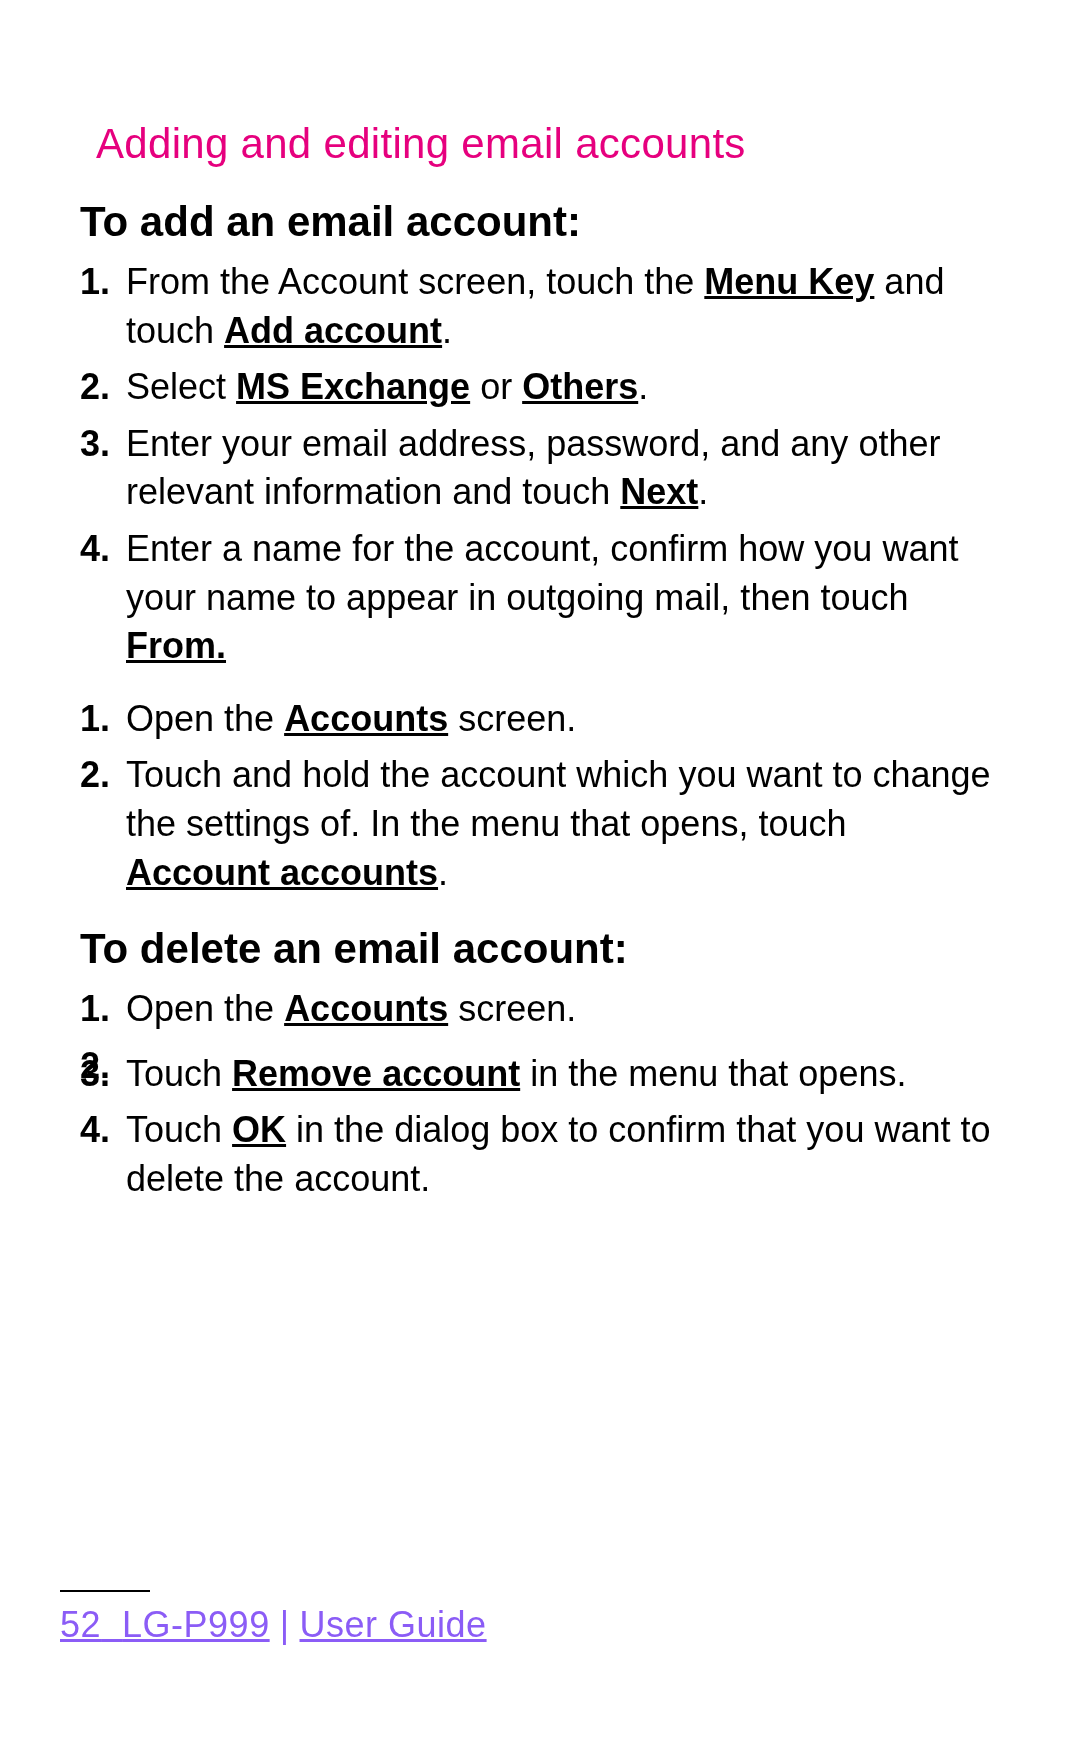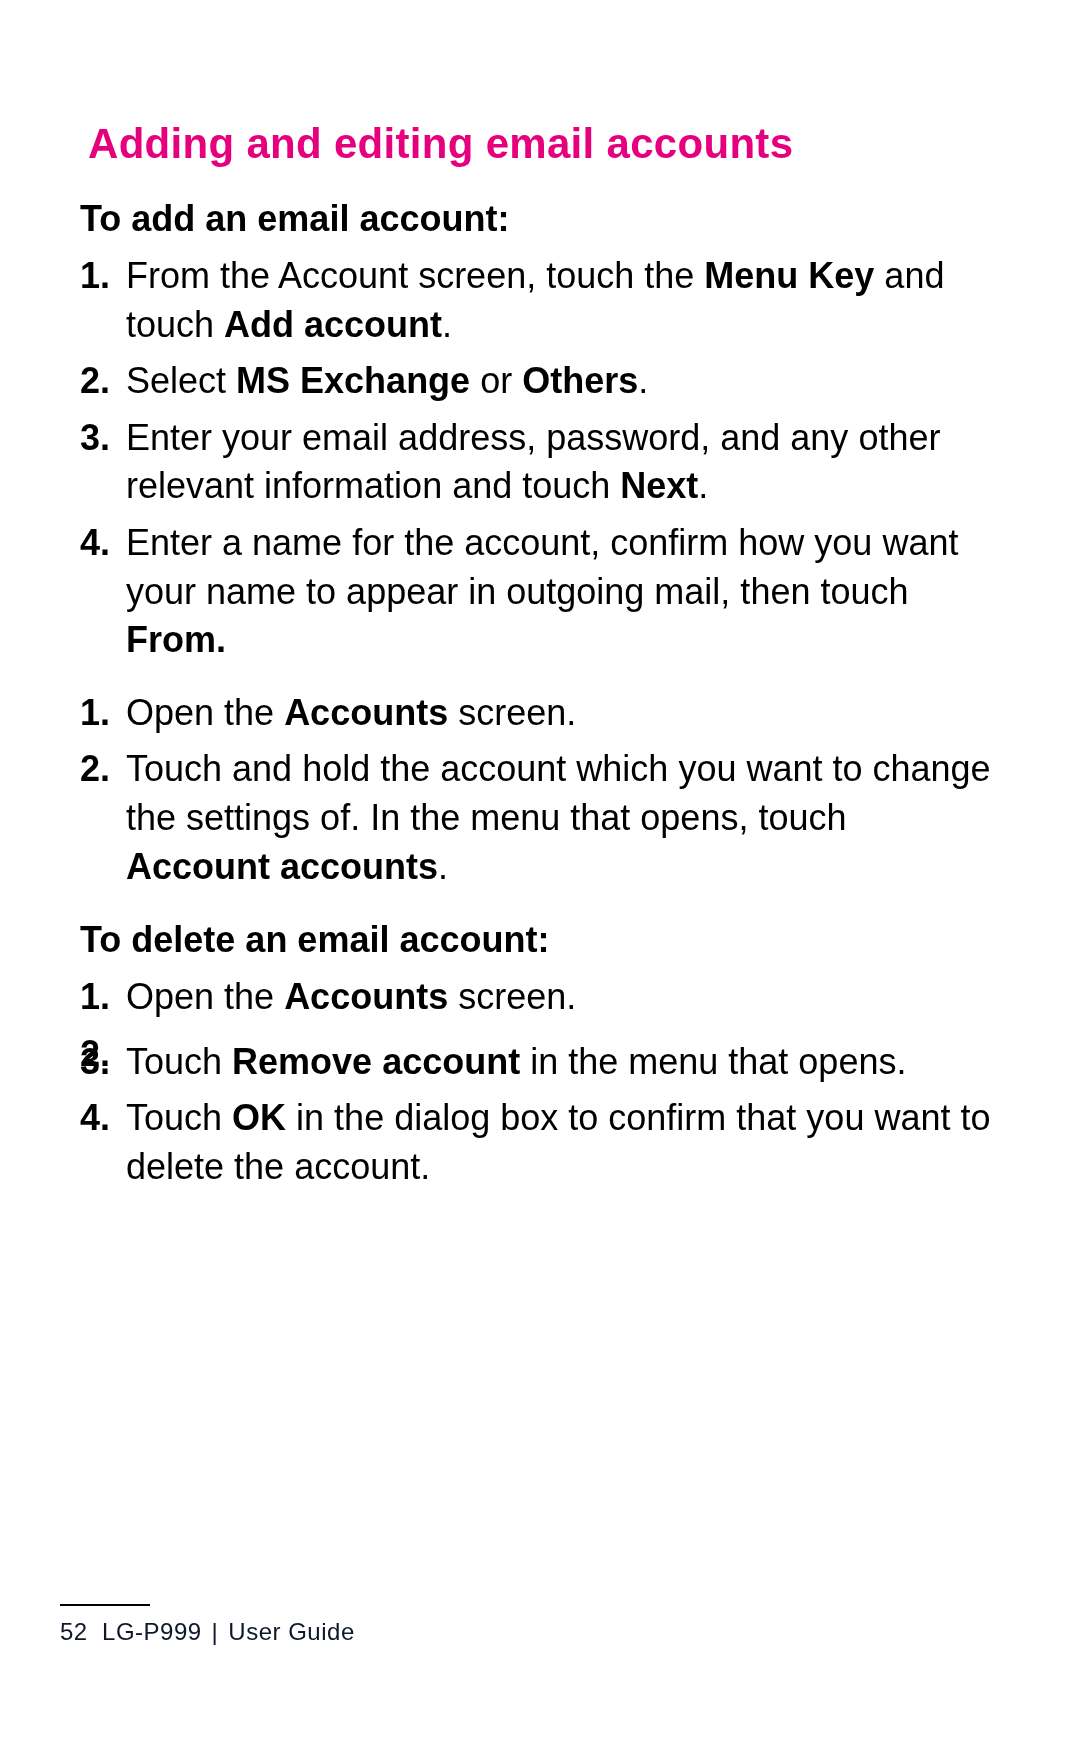--- a/index.html
+++ b/index.html
@@ -14,26 +14,26 @@
   .page {
     position: relative;
     width: 1080px;
     height: 1761px;
     box-sizing: border-box;
     padding: 120px 80px 0 80px;
   }
   .section-title {
     color: #e6007e;
     font-size: 42px;
-    font-weight: 700;
-    margin: 0 0 30px 8px;
+    font-weight: 400;
+    margin: 0 0 30px 16px;
     letter-spacing: 0.3px;
   }
   .subheading {
-    font-size: 36px;
+    font-size: 42px;
     font-weight: 700;
     margin: 24px 0 8px 0;
   }
   ol.steps {
     list-style: none;
     margin: 0 0 16px 0;
     padding: 0;
   }
   ol.steps > li {
     position: relative;
@@ -41,39 +41,40 @@
     font-size: 36px;
     line-height: 1.35;
   }
   ol.steps > li .num {
     position: absolute;
     left: 0;
     top: 4px;
     font-weight: 700;
     font-size: 36px;
   }
-  .b { font-weight: 700; }
+  .b { font-weight: 700; text-decoration: underline; }
   .footer {
     position: absolute;
     left: 0;
     bottom: 115px;
     width: 100%;
     padding-left: 60px;
     box-sizing: border-box;
   }
   .footer-rule {
     border: none;
     border-top: 2px solid #000;
     width: 90px;
     margin: 0 0 12px 0;
   }
   .footer-text {
-    font-size: 24px;
-    color: #0f172a;
+    font-size: 36px;
+    color: #8b5cf6;
     letter-spacing: 0.5px;
+    text-decoration: underline;
   }
   .footer-text .sep {
     display: inline-block;
     margin: 0 10px;
   }
 </style>
 </head>
 <body>
 
 <div class="page">

